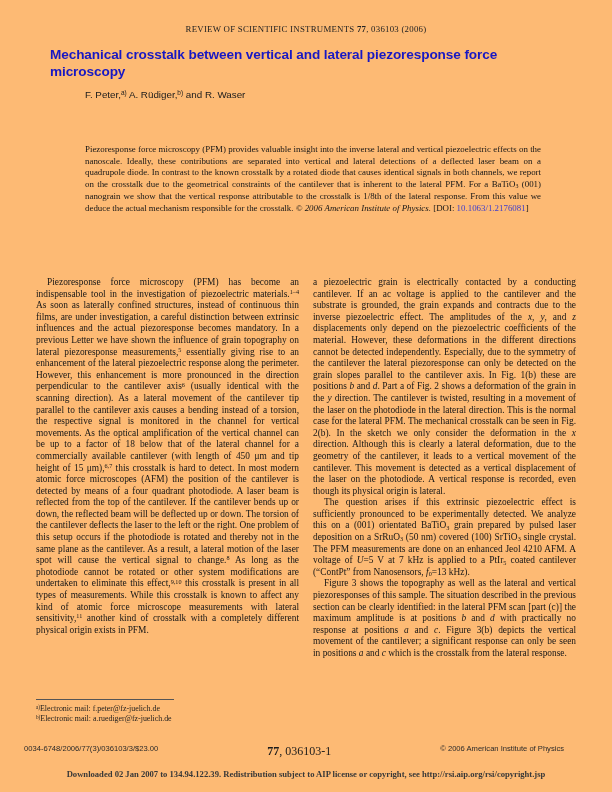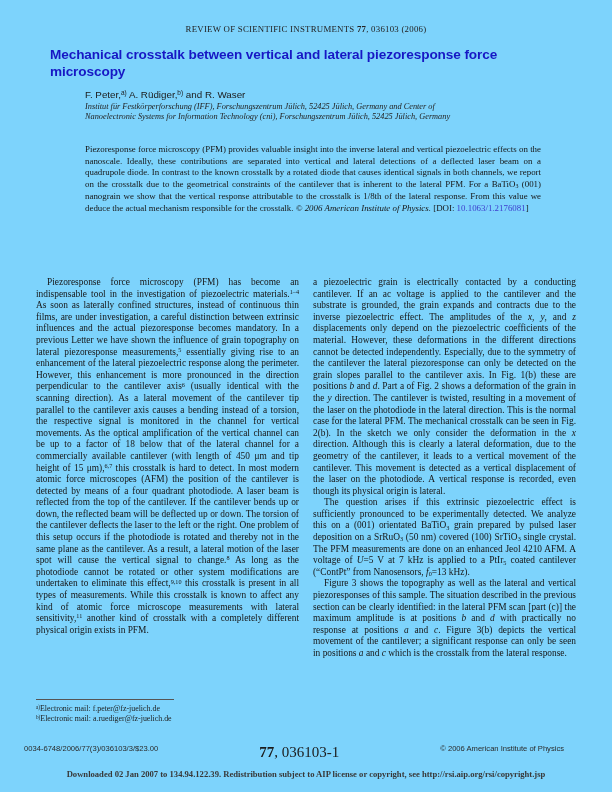--- a/index.html
+++ b/index.html
@@ -1,17 +1,17 @@
 <!DOCTYPE html>
 <html lang="en" style="--title_blue: #1717c4; --link_blue: #3c3ccd; --body_text: #161616;"><head>
 <meta charset="utf-8">
 <style>
   html,body{margin:0;padding:0;background:#ffffff;}
   .page{
-    position:relative;width:612px;height:792px;margin:0 auto;background:#7dd3fc;
+    position:relative;width:612px;height:792px;margin:0 auto;background:#fdba74;
     font-family:"Liberation Serif",serif;color:#161616;overflow:hidden;
   }
   .running-head{
     position:absolute;top:24px;left:0;width:612px;text-align:center;
     font-size:8.8px;letter-spacing:.25px;color:#222;
   }
   .paper-title{
     position:absolute;left:50px;top:46px;width:518px;
     font-family:"Liberation Sans",sans-serif;font-weight:bold;
     font-size:13.6px;line-height:17px;letter-spacing:-.1px;
@@ -49,21 +49,21 @@
   }
   .footnote-rule{width:138px;height:0;border-top:1px solid #555;margin-bottom:4px;}
   .footnote-block .para{text-indent:0;}
   .footer-row{
     position:absolute;left:24px;top:744px;width:540px;
     display:flex;justify-content:space-between;align-items:flex-start;
   }
   .footer-issn,.footer-copyright{
     font-family:"Liberation Sans",sans-serif;font-size:7.6px;color:#2a2a2a;
   }
-  .footer-pageno{font-size:15px;color:#1b1b1b;}
+  .footer-pageno{font-size:12px;color:#1b1b1b;}
   .download-notice{
     position:absolute;left:0;top:769px;width:612px;text-align:center;
     font-family:Liberation Serif, serif;font-weight:600;
     font-size:8.6px;color:#383838;
   }
   sup{font-size:66%;line-height:0;position:relative;vertical-align:baseline;top:-0.45em;}
   sub{font-size:66%;line-height:0;position:relative;vertical-align:baseline;bottom:-0.22em;}
   .seg-i{font-style:italic;}
   .seg-b{font-weight:bold;}
   .doi-link{color:var(--link_blue,#3c3ccd);}
@@ -72,22 +72,20 @@
 <body>
 
 <div class="page">
 
   <div class="running-head"><span>REVIEW OF SCIENTIFIC INSTRUMENTS </span><span class="seg-b">77</span><span>, 036103 (2006)</span></div>
 
   <h1 class="paper-title" style="margin:0;">Mechanical crosstalk between vertical and lateral piezoresponse force microscopy</h1>
 
   <div class="authors-line"><span>F. Peter,</span><sup>a)</sup><span> A. Rüdiger,</span><sup>b)</sup><span> and R. Waser</span></div>
 
-  <div class="affiliation">Institut für Festkörperforschung (IFF), Forschungszentrum Jülich, 52425 Jülich, Germany and Center of
-Nanoelectronic Systems for Information Technology (cni), Forschungszentrum Jülich, 52425 Jülich, Germany</div>
 
 
   <div class="abstract"><span>Piezoresponse force microscopy (PFM) provides valuable insight into the inverse lateral and vertical piezoelectric effects on the nanoscale. Ideally, these contributions are separated into vertical and lateral detections of a deflected laser beam on a quadrupole diode. In contrast to the known crosstalk by a rotated diode that causes identical signals in both channels, we report on the crosstalk due to the geometrical constraints of the cantilever that is inherent to the lateral PFM. For a BaTiO</span><sub>3</sub><span> (001) nanograin we show that the vertical response attributable to the crosstalk is 1/8th of the lateral response. From this value we deduce the actual mechanism responsible for the crosstalk. </span><span class="seg-i">© 2006 American Institute of Physics.</span><span> [DOI: </span><span class="doi-link">10.1063/1.2176081</span><span>]</span></div>
 
   <div class="column left">
       <p class="para"><span>Piezoresponse force microscopy (PFM) has become an indispensable tool in the investigation of piezoelectric materials.</span><sup>1–4</sup><span> As soon as laterally confined structures, instead of continuous thin films, are under investigation, a careful distinction between extrinsic influences and the actual piezoresponse becomes mandatory. In a previous Letter we have shown the influence of grain topography on lateral piezoresponse measurements,</span><sup>5</sup><span> essentially giving rise to an enhancement of the lateral piezoelectric response along the perimeter. However, this enhancement is more pronounced in the direction perpendicular to the cantilever axis</span><sup>6</sup><span> (usually identical with the scanning direction). As a lateral movement of the cantilever tip parallel to the cantilever axis causes a bending instead of a torsion, the respective signal is monitored in the channel for vertical movements. As the optical amplification of the vertical channel can be up to a factor of 18 below that of the lateral channel for a commercially available cantilever (with length of 450 μm and tip height of 15 μm),</span><sup>6,7</sup><span> this crosstalk is hard to detect. In most modern atomic force microscopes (AFM) the position of the cantilever is detected by means of a four quadrant photodiode. A laser beam is reflected from the top of the cantilever. If the cantilever bends up or down, the reflected beam will be deflected up or down. The torsion of the cantilever deflects the laser to the left or the right. One problem of this setup occurs if the photodiode is rotated and thereby not in the same plane as the cantilever. As a result, a lateral motion of the laser spot will cause the vertical signal to change.</span><sup>8</sup><span> As long as the photodiode cannot be rotated or other system modifications are undertaken to eliminate this effect,</span><sup>9,10</sup><span> this crosstalk is present in all types of measurements. While this crosstalk is known to affect any kind of atomic force microscope measurements with lateral sensitivity,</span><sup>11</sup><span> another kind of crosstalk with a completely different physical origin exists in PFM.</span></p>
     </div>
 
   <div class="column right">
       <p class="para no-indent"><span>a piezoelectric grain is electrically contacted by a conducting cantilever. If an ac voltage is applied to the cantilever and the substrate is grounded, the grain expands and contracts due to the inverse piezoelectric effect. The amplitudes of the </span><span class="seg-i">x</span><span>, </span><span class="seg-i">y</span><span>, and </span><span class="seg-i">z</span><span> displacements only depend on the piezoelectric coefficients of the material. However, these deformations in the different directions cannot be detected independently. Especially, due to the symmetry of the cantilever the lateral piezoresponse can only be detected on the grain slopes parallel to the cantilever axis. In Fig. 1(b) these are positions </span><span class="seg-i">b</span><span> and </span><span class="seg-i">d</span><span>. Part a of Fig. 2 shows a deformation of the grain in the </span><span class="seg-i">y</span><span> direction. The cantilever is twisted, resulting in a movement of the laser on the photodiode in the lateral direction. This is the normal case for the lateral PFM. The mechanical crosstalk can be seen in Fig. 2(b). In the sketch we only consider the deformation in the </span><span class="seg-i">x</span><span> direction. Although this is clearly a lateral deformation, due to the geometry of the cantilever, it leads to a vertical movement of the cantilever. This movement is detected as a vertical displacement of the laser on the photodiode. A vertical response is recorded, even though its physical origin is lateral.</span></p>

